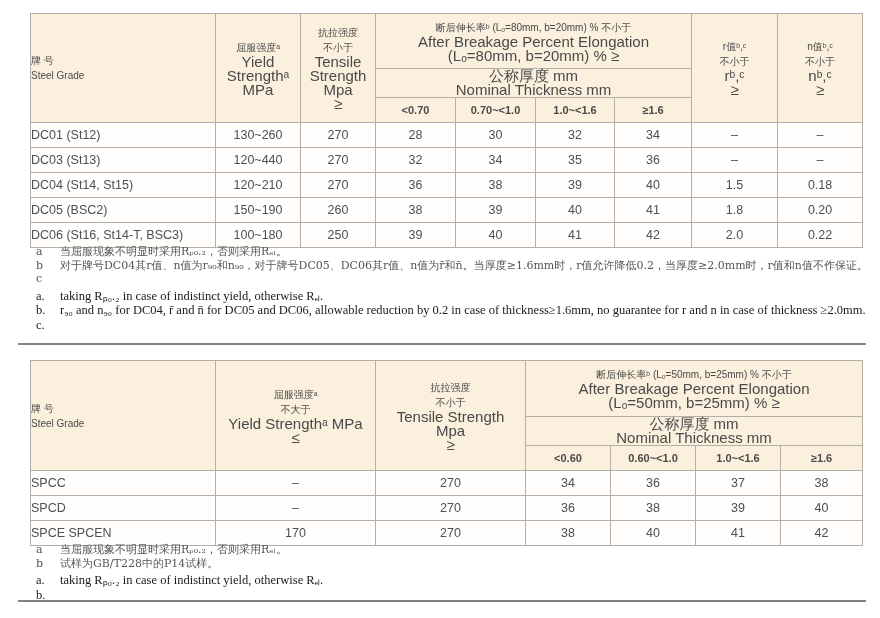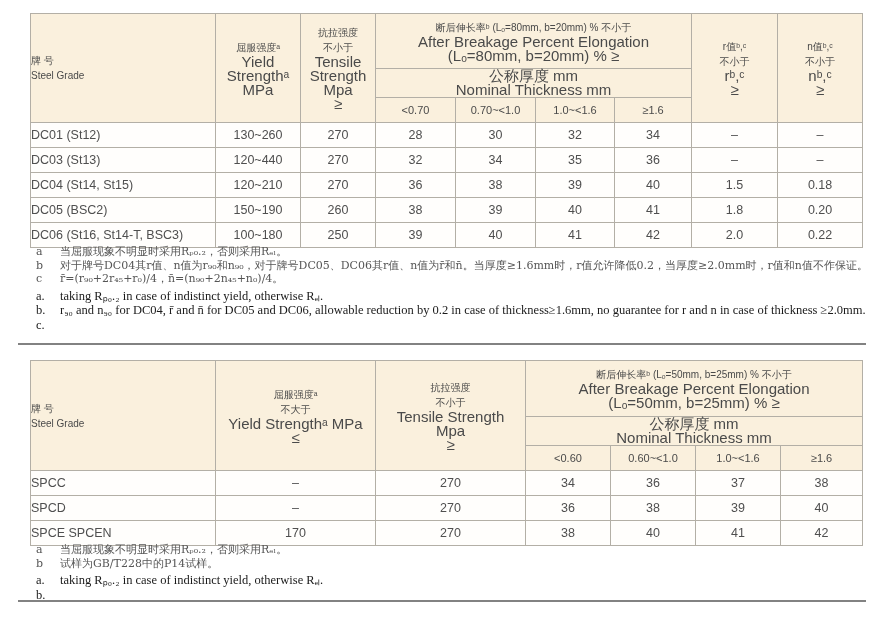--- a/index.html
+++ b/index.html
@@ -6,21 +6,21 @@
   .page{position:relative;width:880px;height:618px;background:#ffffff;overflow:hidden;
         font-family:"Liberation Sans","DejaVu Sans",sans-serif;color:#4a4a4a;}
   table{border-collapse:collapse;table-layout:fixed;position:absolute;left:30px;}
   #t1{top:13px;width:832px;}
   #t2{top:360px;width:832px;}
   th,td{border:1px solid #b3afa6;font-weight:normal;padding:0;text-align:center;vertical-align:middle;}
   thead th{background:#faf0dd;}
   .ln{display:block;line-height:15px;font-size:10px;}
   .ln-sm{display:block;line-height:14px;font-size:15px;}
   .grade-h{text-align:left;}
-  .rng th{font-size:11px;height:24px;background:#faf0dd;}
+  .rng th{font-size:11px;height:24px;background:#faf0dd;font-weight:bold;}
   td.data{height:24px;font-size:12.5px;background:#fffefc;color:#4f4f4f;}
   td.name{text-align:left;}
   .fns{position:absolute;left:36px;}
   #fns1{top:245px;}
   #fns2{top:543px;}
   .fn{display:flex;white-space:nowrap;}
   .fn .lb{width:24px;flex:none;}
   .zh{font-family:"DejaVu Serif",serif;font-size:11px;color:#555;line-height:13.5px;}
   .en{font-family:"Liberation Serif",serif;font-size:12.5px;color:#1a1a1a;line-height:14.5px;}
   .gap{height:3px;}
@@ -159,21 +159,20 @@
     <div class="fn zh">
       <span class="lb">a</span>
       <span>当屈服现象不明显时采用Rₚ₀.₂，否则采用Rₑₗ。</span>
     </div>
     <div class="fn zh">
       <span class="lb">b</span>
       <span>对于牌号DC04其r值、n值为r₉₀和n₉₀，对于牌号DC05、DC06其r值、n值为r̄和n̄。当厚度≥1.6mm时，r值允许降低0.2，当厚度≥2.0mm时，r值和n值不作保证。</span>
     </div>
     <div class="fn zh">
       <span class="lb">c</span>
-      <span>r̄=(r₉₀+2r₄₅+r₀)/4，n̄=(n₉₀+2n₄₅+n₀)/4。</span>
     </div>
     <div class="gap"></div>
     <div class="fn en">
       <span class="lb">a.</span>
       <span>taking Rₚ₀.₂ in case of indistinct yield, otherwise Rₑₗ.</span>
     </div>
     <div class="fn en">
       <span class="lb">b.</span>
       <span>r₉₀ and n₉₀ for DC04, r̄ and n̄ for DC05 and DC06, allowable reduction by 0.2 in case of thickness≥1.6mm, no guarantee for r and n in case of thickness ≥2.0mm.</span>
     </div>

